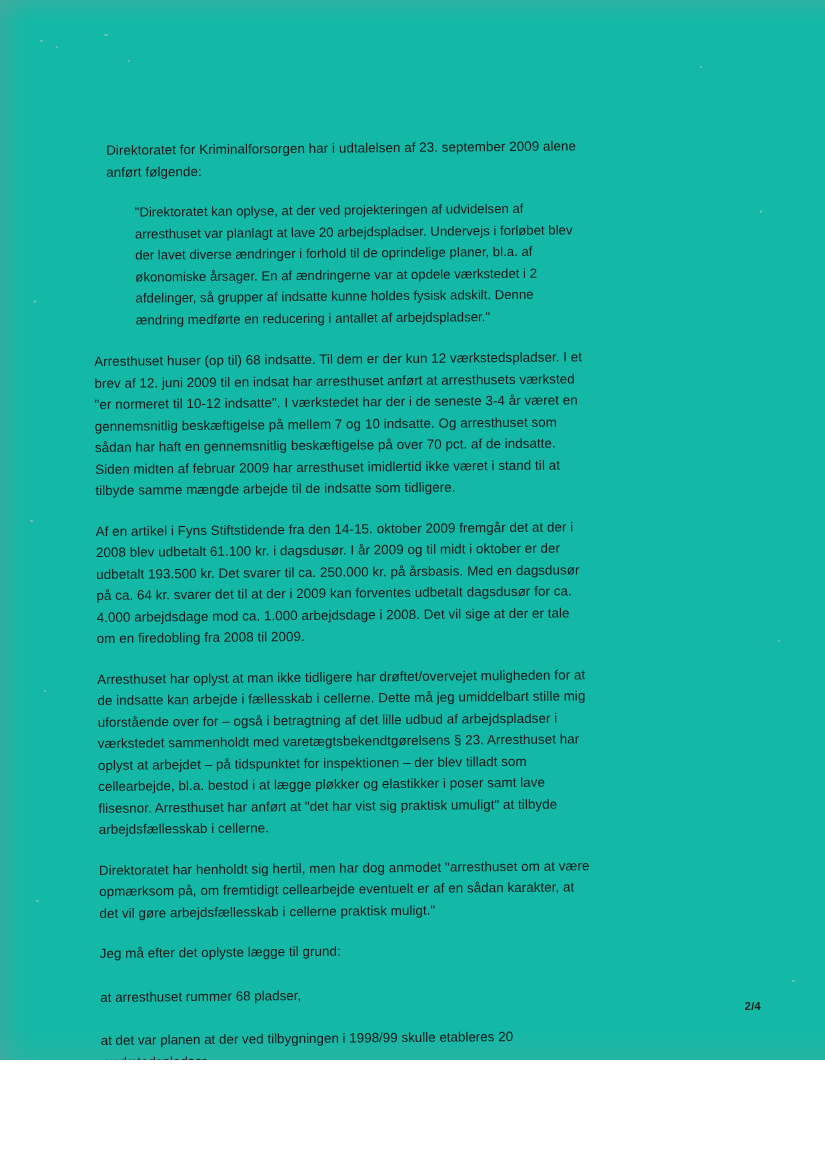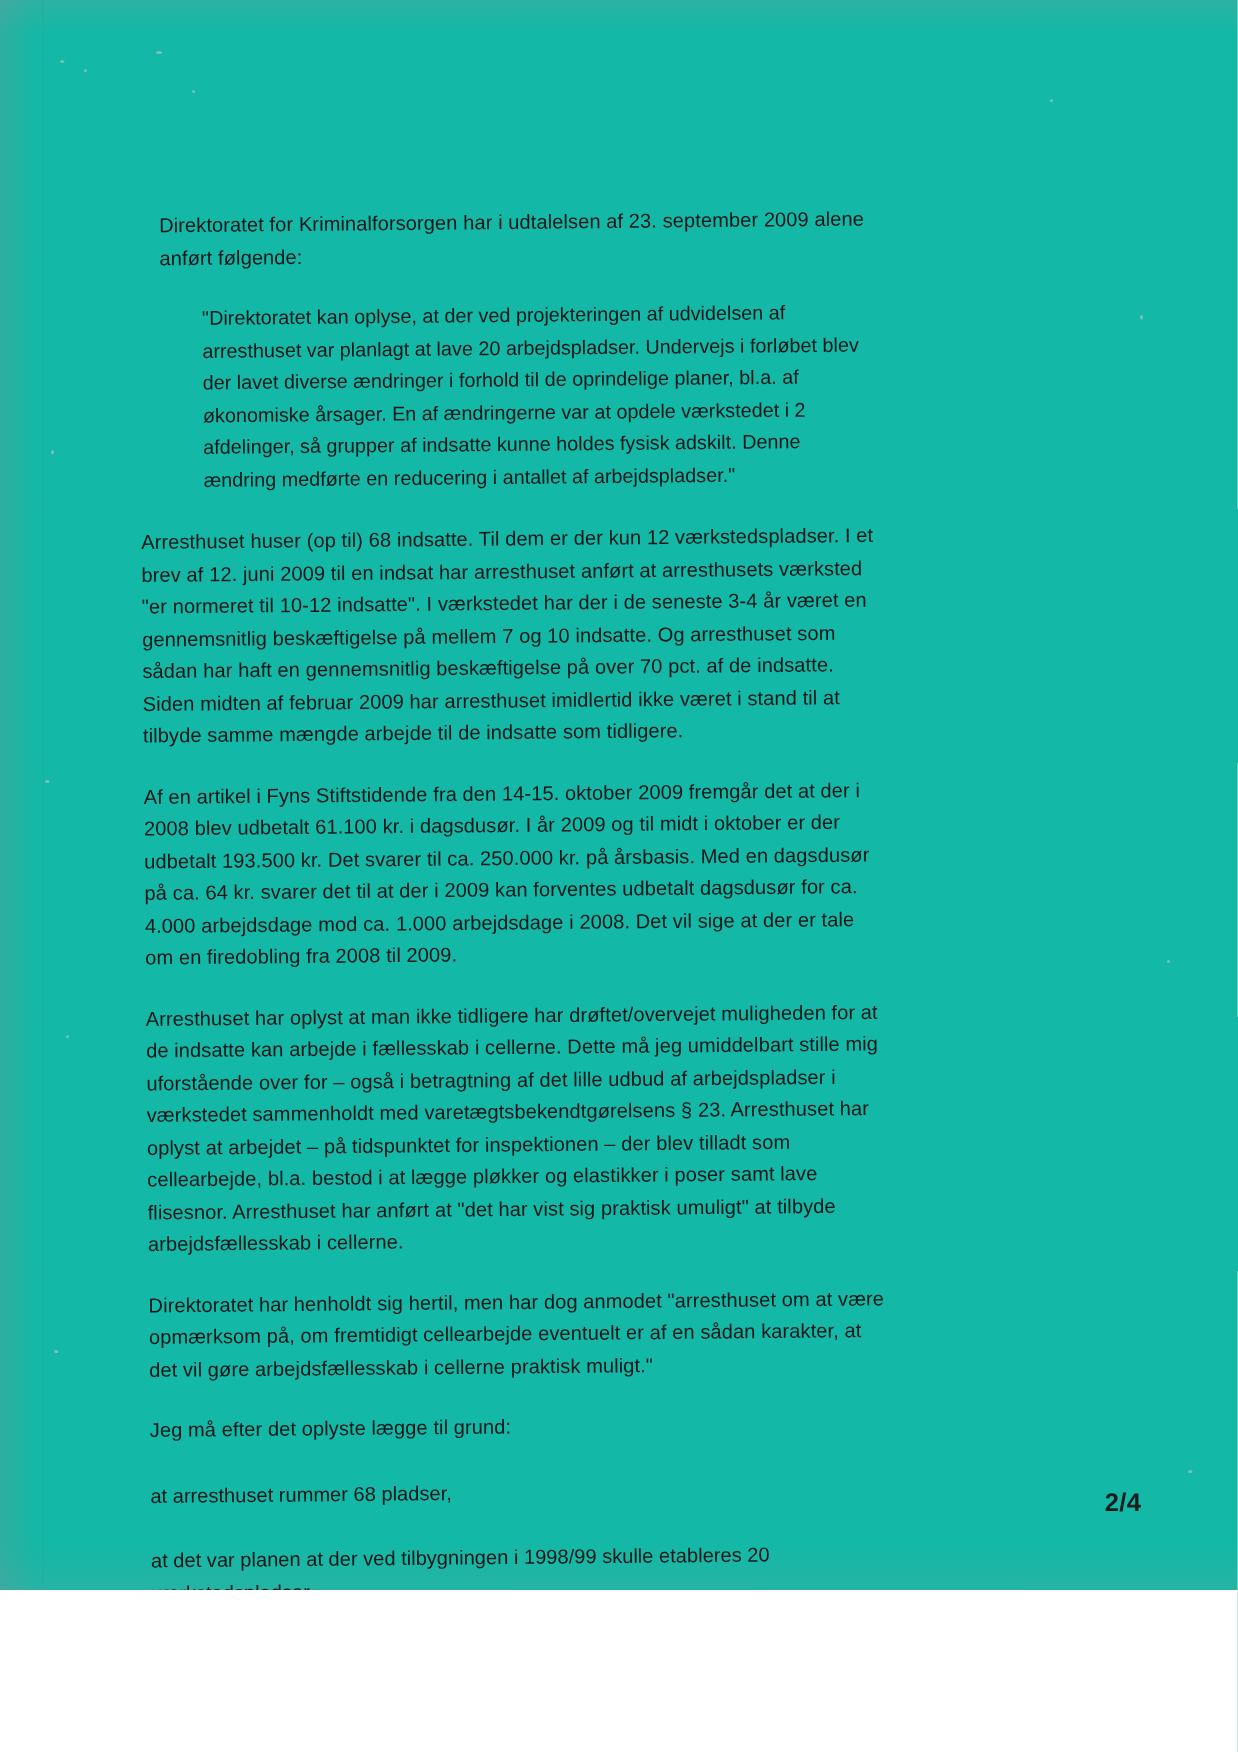--- a/index.html
+++ b/index.html
@@ -90,21 +90,21 @@
     color: #16181a;
     margin: 0 0 22px 0;
     width: 492px;
   }
   .at-item .at {
   }
   .pagenum {
     position: absolute;
     right: 64px;
     bottom: 48px;
-    font-size: 17px;
+    font-size: 11px;
     font-weight: bold;
     color: #1a1c1e;
     letter-spacing: 0.3px;
   }
   .fold-line {
     position: absolute;
     left: 28px;
     top: 0;
     width: 1px;
     height: 1168px;

